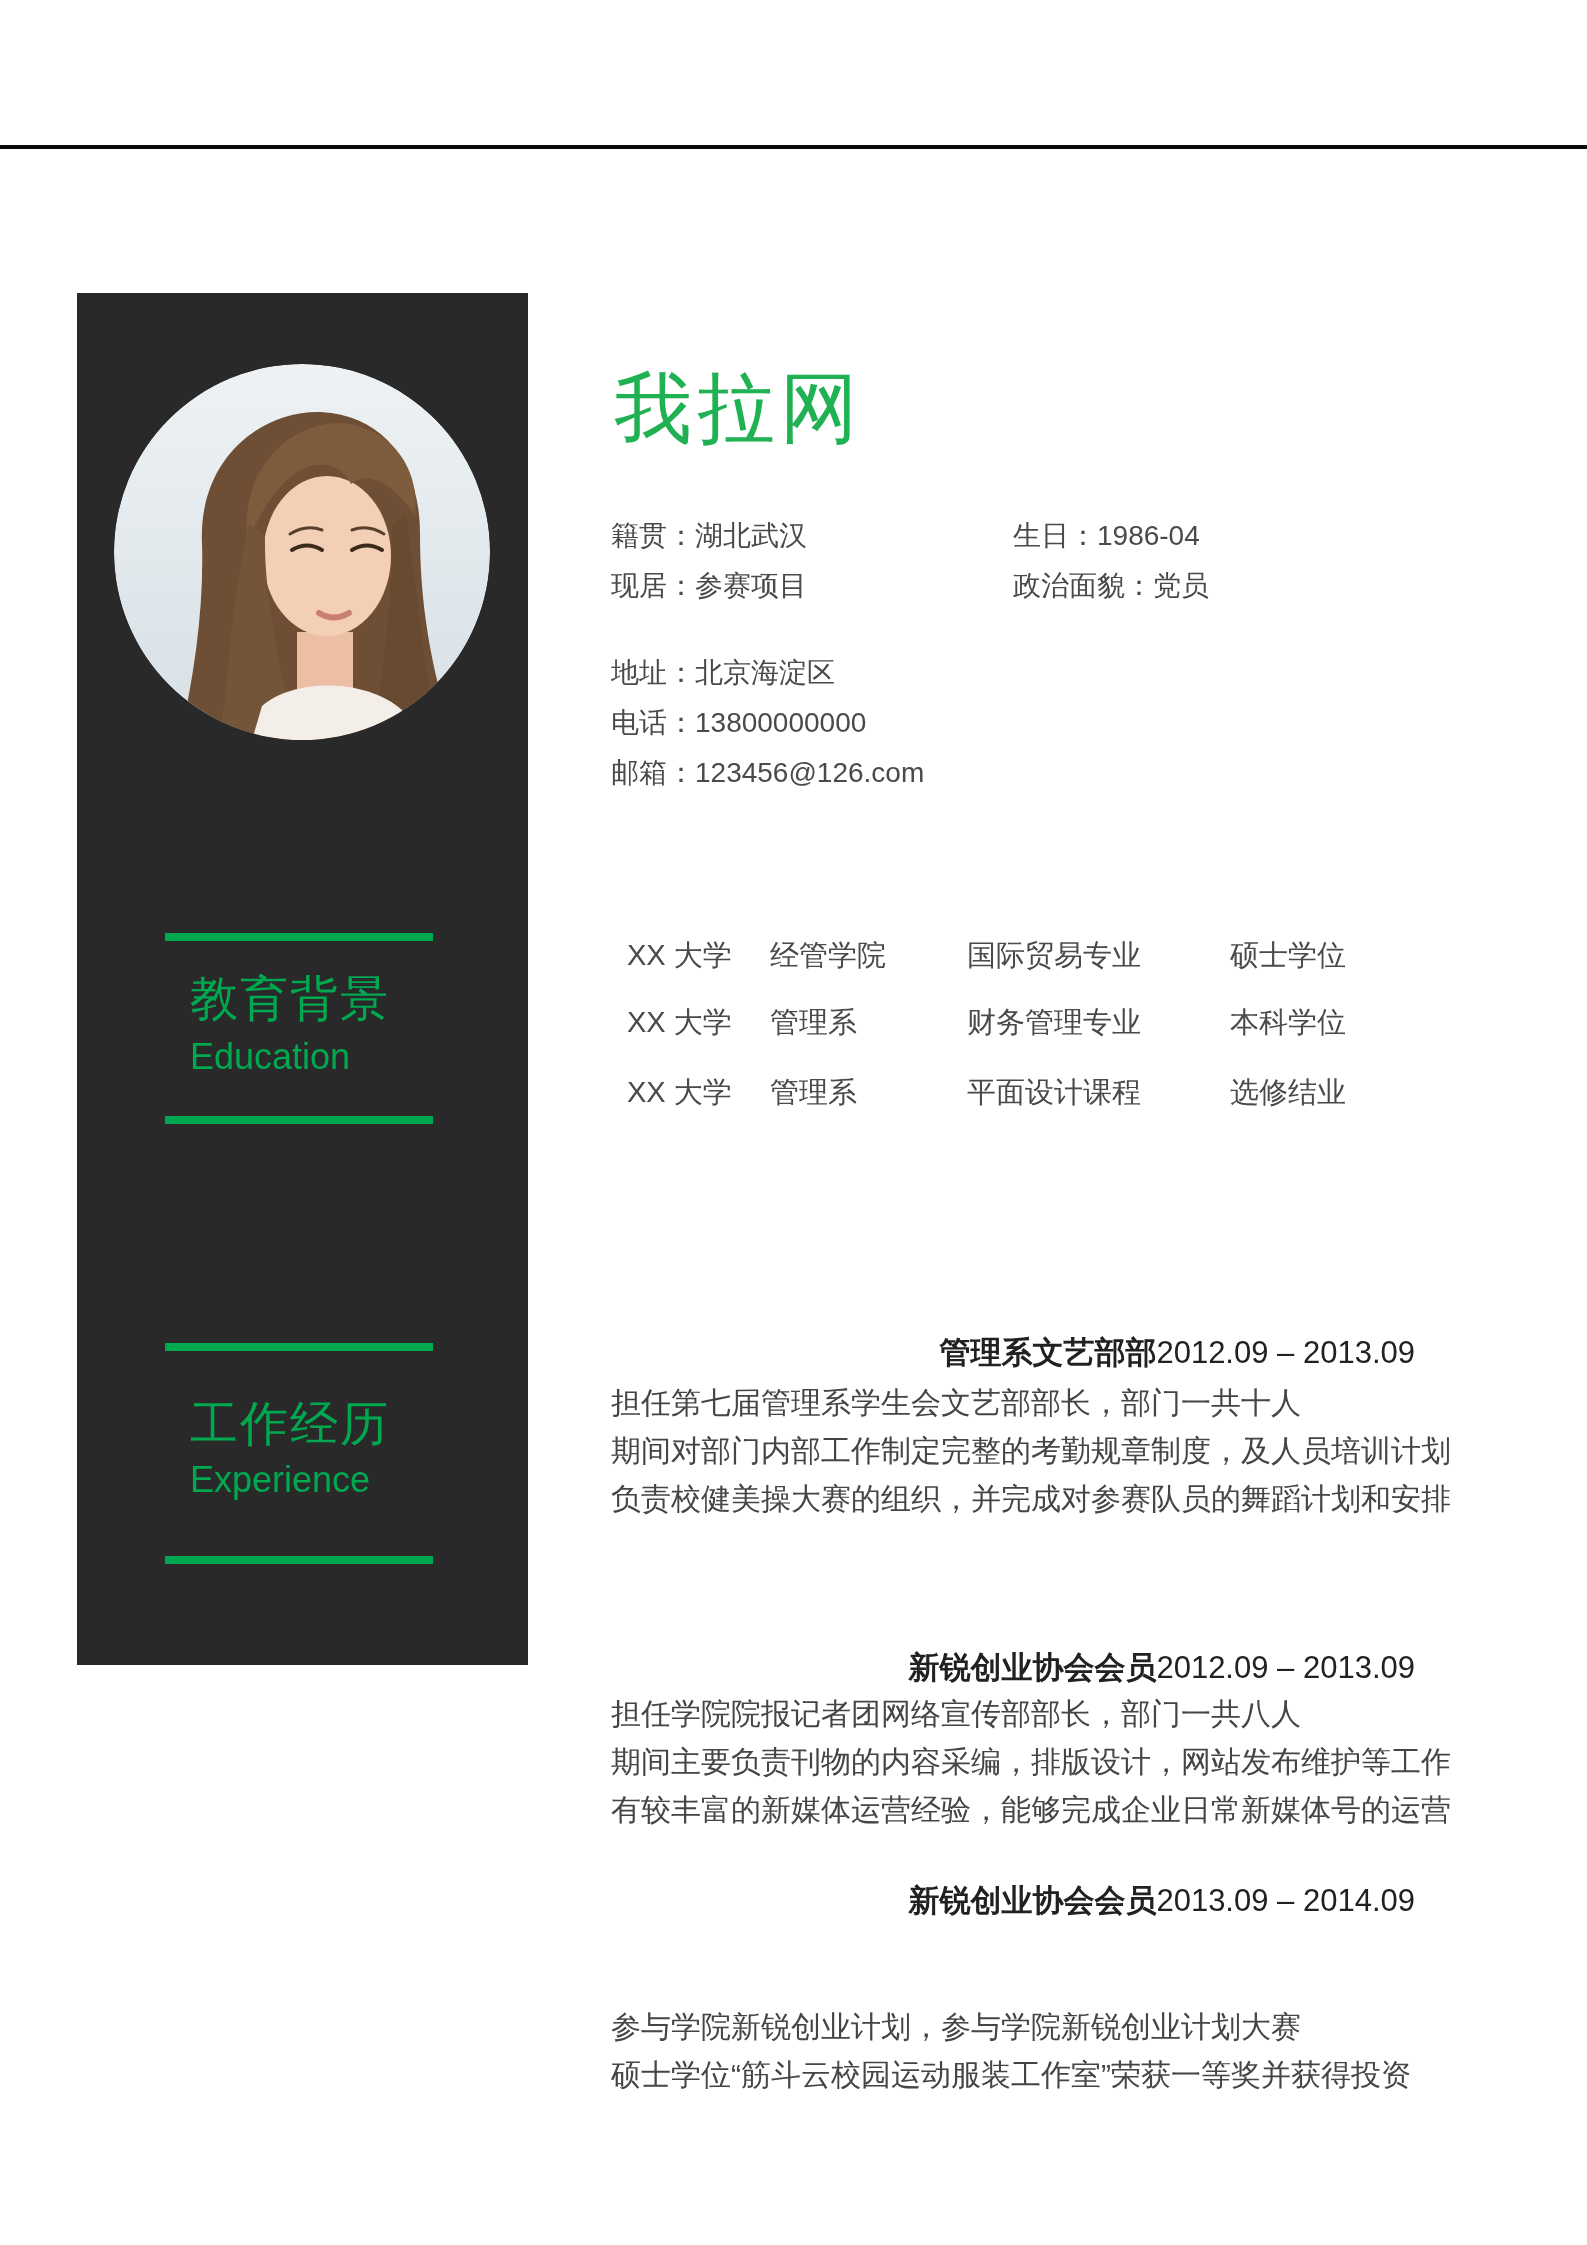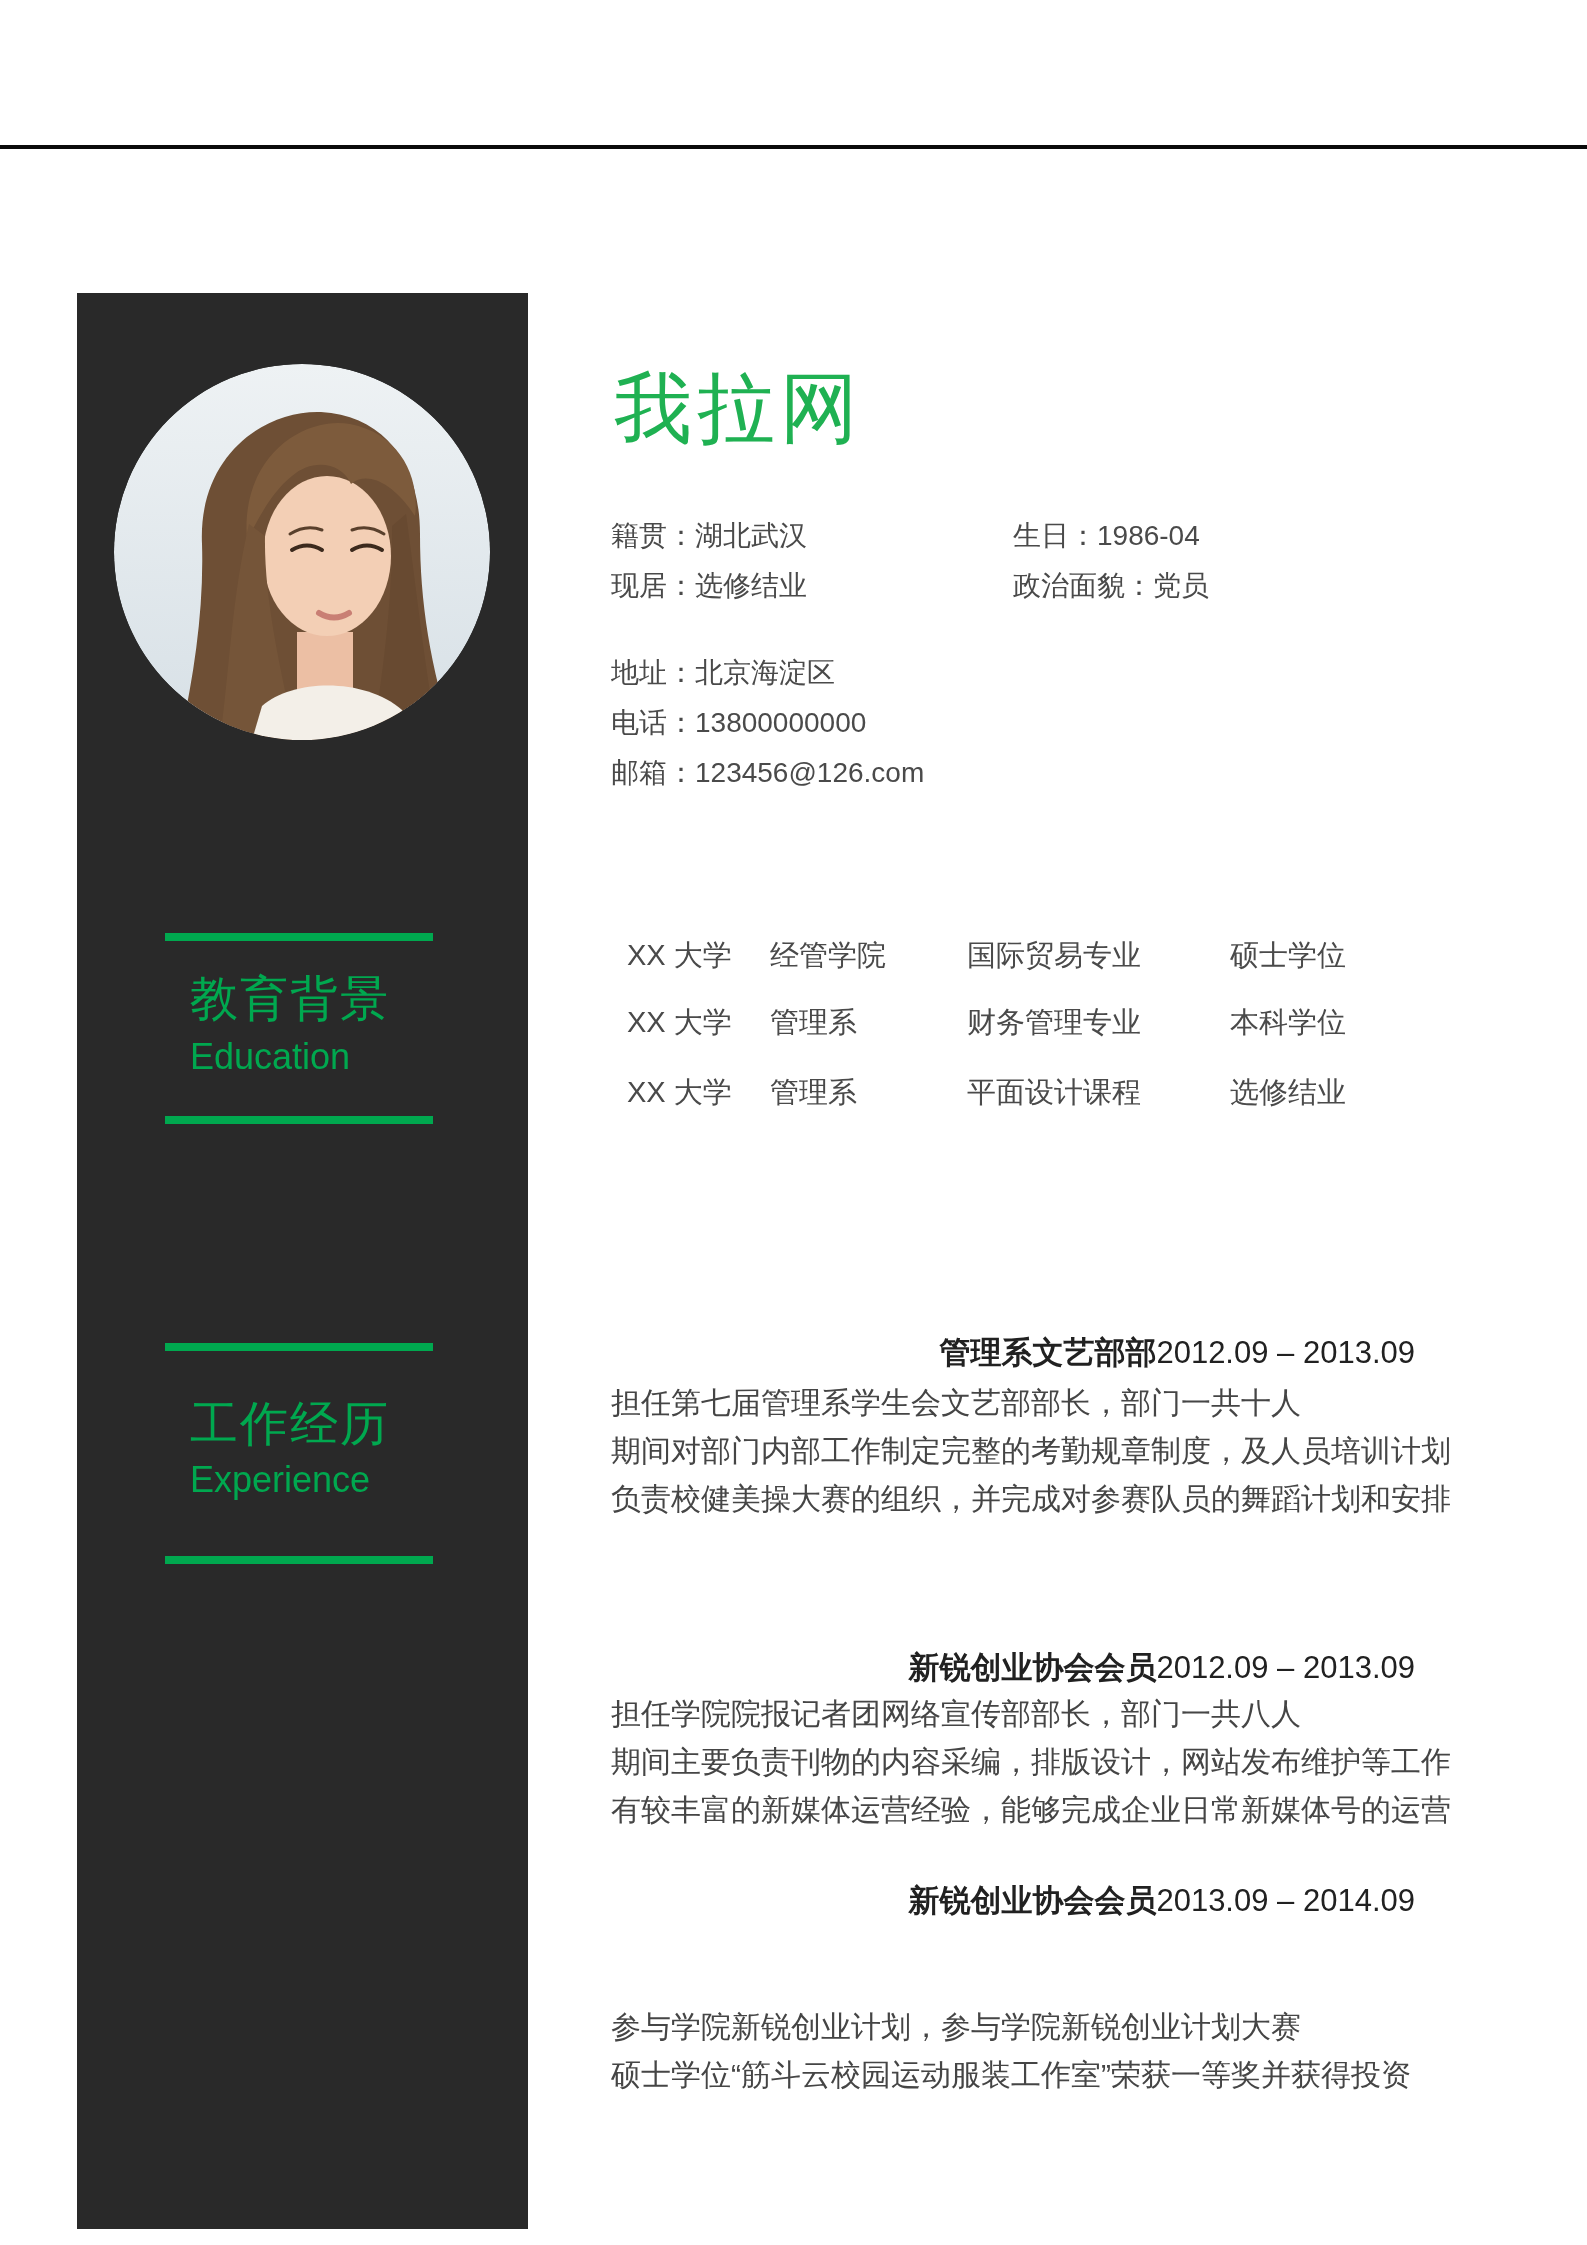--- a/index.html
+++ b/index.html
@@ -11,21 +11,21 @@
     --desc-text:#454545;
     --rule-black:#0a0a0a;
   }
   html,body{margin:0;padding:0;}
   body{
     width:1587px;height:2245px;position:relative;background:#ffffff;
     font-family:"Liberation Sans",sans-serif;overflow:hidden;
   }
   .abs{position:absolute;white-space:nowrap;}
   .top-rule{left:0;top:145px;width:1587px;height:4px;background:var(--rule-black);}
-  .sidebar{left:77px;top:293px;width:451px;height:1936px;background:var(--sidebar-bg);}
+  .sidebar{left:77px;top:293px;width:451px;height:1372px;background:var(--sidebar-bg);}
   .avatar{position:absolute;left:37px;top:71px;width:376px;height:376px;border-radius:50%;overflow:hidden;}
   .green-line{left:88px;width:268px;height:8px;background:var(--accent-green);}
   .side-cn{left:113px;font-size:48px;line-height:52px;color:var(--accent-green);letter-spacing:2px;}
   .side-en{left:113px;font-size:36px;line-height:38px;color:var(--accent-green);}
   .name{left:614px;top:366px;font-family:"DejaVu Serif","Liberation Serif",serif;font-size:78px;line-height:1.1;color:var(--name-green);letter-spacing:5px;}
   .info{font-size:28px;color:var(--body-text);}
   .edu-row{left:611px;width:810px;height:36px;}
   .edu-cell{position:absolute;top:0;font-size:29px;color:var(--body-text);white-space:nowrap;}
   .c1{left:16px;} .c2{left:159px;} .c3{left:356px;} .c4{left:619px;}
   .entry-head{left:611px;width:804px;display:flex;justify-content:flex-end;align-items:baseline;}
@@ -81,21 +81,21 @@
     <div class="abs side-cn" style="top:1105px">工作经历</div>
     <div class="abs side-en" style="top:1168px">Experience</div>
     <div class="abs green-line" style="top:1263px"></div>
   </div>
 </div>
 
 <div class="abs name">我拉网</div>
 
 <div class="abs info" style="left:611px;top:517px">籍贯：湖北武汉</div>
 <div class="abs info" style="left:1013px;top:517px">生日：1986-04</div>
-<div class="abs info" style="left:611px;top:567px">现居：选修结业</div>
+<div class="abs info" style="left:611px;top:567px">现居：参赛项目</div>
 <div class="abs info" style="left:1013px;top:567px">政治面貌：党员</div>
 <div class="abs info" style="left:611px;top:654px">地址：北京海淀区</div>
 <div class="abs info" style="left:611px;top:704px">电话：13800000000</div>
 <div class="abs info" style="left:611px;top:754px">邮箱：123456@126.com</div>
 
 <div class="abs edu-row" style="top:936px">
   <span class="edu-cell c1">XX 大学</span>
   <span class="edu-cell c2">经管学院</span>
   <span class="edu-cell c3">国际贸易专业</span>
   <span class="edu-cell c4">硕士学位</span>

